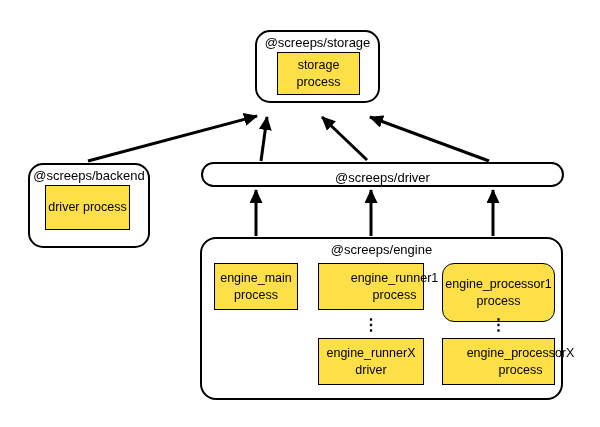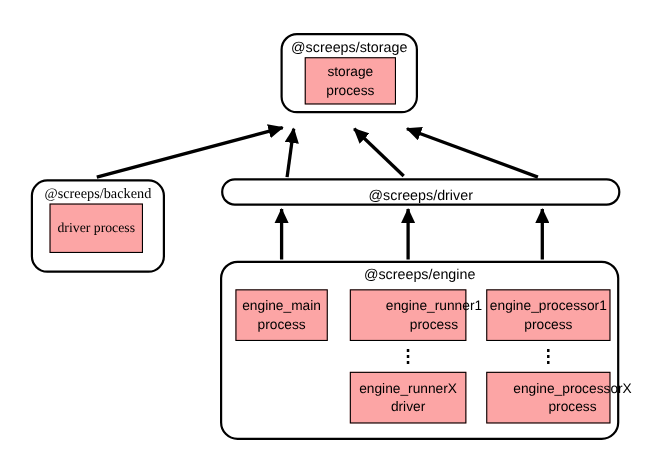--- a/index.html
+++ b/index.html
@@ -27,21 +27,21 @@
     top: 4px;
     left: 0;
     width: 100%;
     text-align: center;
     font-size: 13px;
     line-height: 1.15;
     white-space: nowrap;
   }
   .process {
     position: absolute;
-    background: #fca5a5;
+    background: #fde047;
     border: 1.5px solid #000000;
     box-sizing: border-box;
     display: flex;
     align-items: center;
     justify-content: center;
     text-align: center;
     font-size: 12.5px;
     line-height: 1.3;
   }
   .pill {
@@ -57,27 +57,27 @@
     position: absolute;
     display: flex;
     align-items: center;
     justify-content: center;
     font-size: 16px;
     font-weight: bold;
     letter-spacing: 0;
   }
   #storage-box   { left: 255px; top: 30px;  width: 125px; height: 73px;  border-radius: 15px; }
   #storage-proc  { left: 20px;  top: 20px;  width: 83px;  height: 43px; }
-  #backend-box   { left: 28px;  top: 163px; width: 122px; height: 85px;  border-radius: 15px; font-family: Liberation Serif, serif; }
+  #backend-box   { left: 28px;  top: 163px; width: 122px; height: 85px;  border-radius: 15px; }
   #backend-proc  { left: 15px;  top: 20px;  width: 85px;  height: 45px; }
   #driver-box    { left: 201px; top: 162px; width: 363px; height: 25px;  border-radius: 12.5px; }
   #engine-box    { left: 200px; top: 237px; width: 363px; height: 163px; border-radius: 16px; }
   #engine-main-proc       { left: 12px;  top: 24px; width: 84px;  height: 47px; }
   #engine-runner1-proc    { left: 116px; top: 24px; width: 106px; height: 47px; padding-left: 47px; }
-  #engine-processor1-proc { left: 240px; top: 24px; width: 113px; height: 47px; }
+  #engine-processor1-proc { left: 240px; top: 24px; width: 113px; height: 59px; border-radius: 12px; }
   #engine-runnerx-proc    { left: 116px; top: 99px; width: 106px; height: 47px; }
   #engine-processorx-proc { left: 240px; top: 99px; width: 113px; height: 47px; padding-left: 44px; }
   #runner-ellipsis        { left: 116px; top: 73px; width: 106px; height: 24px; }
   #processor-ellipsis     { left: 240px; top: 73px; width: 113px; height: 24px; }
   .arrows {
     position: absolute;
     left: 0;
     top: 0;
     z-index: 3;
     pointer-events: none;

